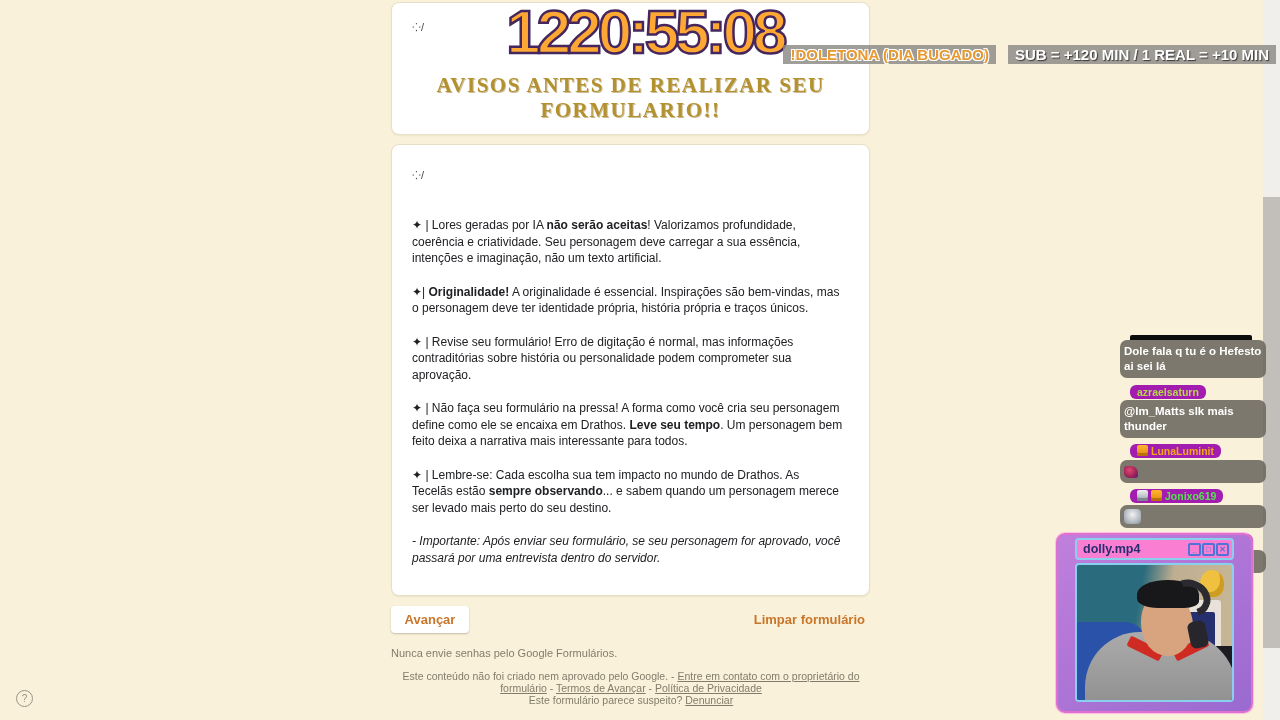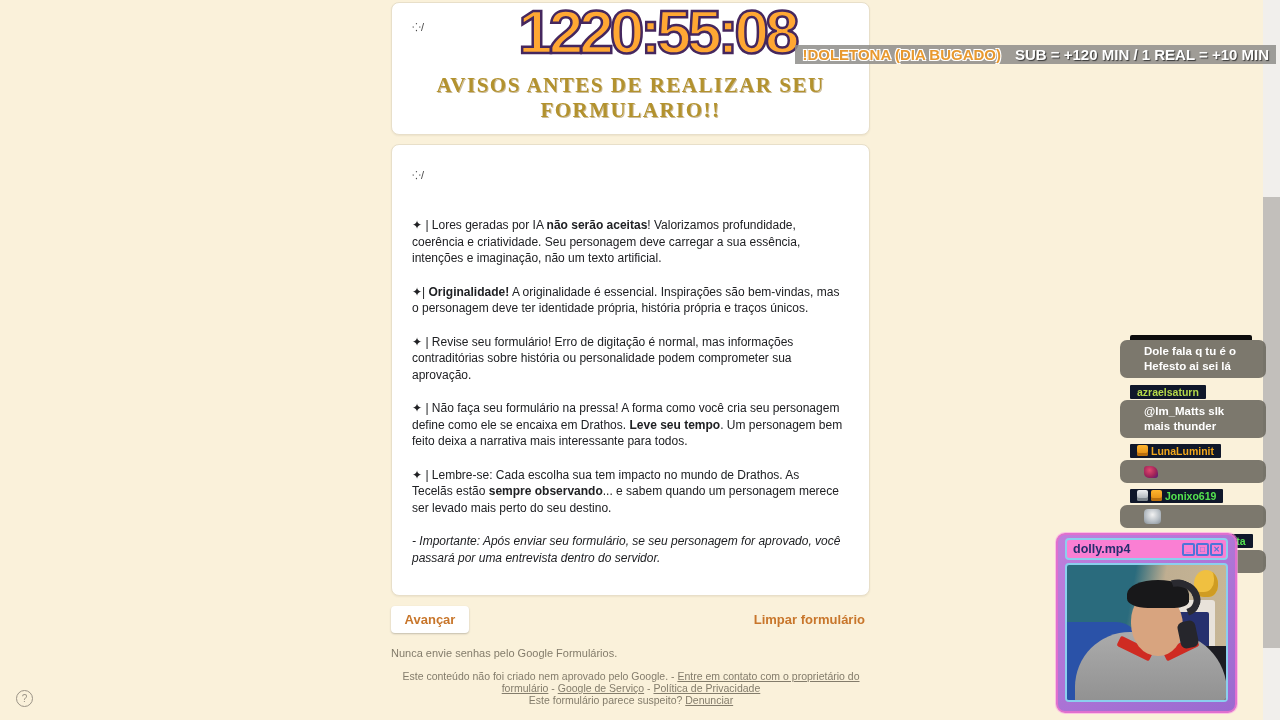--- a/index.html
+++ b/index.html
@@ -41,45 +41,45 @@
 
   
   .stream-topright{position:absolute;top:0;right:4px;z-index:5;display:flex;flex-direction:row;
         align-items:flex-end;}
   .timer{font-size:62px;font-weight:bold;color:#ffa733;letter-spacing:-4px;line-height:64px;
         -webkit-text-stroke:2.5px #45275e;text-shadow:2px 2px 0 rgba(255,255,255,.55);}
   .cap{display:inline-block;background:rgba(142,141,137,.85);font-weight:bold;height:19px;
         line-height:19px;padding:0 7px;}
   .cap1{margin-top:1px;color:#e8992f;font-size:15px;
         text-shadow:-1px -1px 0 #fff,1px -1px 0 #fff,-1px 1px 0 #fff,1px 1px 0 #fff;}
-  .cap2{color:#ffffff;font-size:15px;text-shadow:1px 1px 1px rgba(40,40,40,.85);}
+  .cap2{color:#ffffff;font-size:15px;text-shadow:1px 1px 1px rgba(40,40,40,.85);margin-left:12px;}
 
   
   .chat{position:absolute;left:1120px;top:335px;width:146px;z-index:6;}
   .chat-msg{margin-bottom:4px;}
-  .pill{display:inline-flex;align-items:center;gap:3px;background:#0f172a;border-radius:1px;
+  .pill{display:inline-flex;align-items:center;gap:3px;background:#a21caf;border-radius:6px;
         padding:1px 7px;margin-left:10px;margin-bottom:-2px;position:relative;z-index:2;
         font-size:10.5px;font-weight:bold;}
   .pill-clipped{height:5px;width:122px;background:#0c0c0c;margin-left:10px;border-radius:2px 2px 0 0;}
-  .bubble{background:rgba(110,106,97,.9);border-radius:7px;padding:4px 24px;color:#fff;
+  .bubble{background:rgba(110,106,97,.9);border-radius:7px;padding:4px 4px;color:#fff;
         font-weight:bold;font-size:11.5px;line-height:15px;min-height:14px;}
   .badge{width:11px;height:11px;border-radius:2px;display:inline-block;flex:none;}
   .badge.gold-crown-badge{background:linear-gradient(#ffb52e,#df8a12);box-shadow:inset 0 -3px 0 #b96f0e;}
   .badge.gray-gem-badge{background:linear-gradient(#eef0f2,#98a1a8);box-shadow:inset 0 -3px 0 #7d868d;}
   .badge.blue-badge{background:linear-gradient(#4a9bd8,#2a6fb0);box-shadow:inset 0 -3px 0 #1f578c;}
   .emote{display:inline-block;vertical-align:middle;margin-right:3px;}
   .emote.red-shoe-emote{width:14px;height:12px;border-radius:3px 7px 3px 5px;
         background:radial-gradient(circle at 40% 35%,#e0486f 0%,#a02458 55%,#4a1a7a 100%);}
   .emote.gray-robot-emote{width:17px;height:15px;border-radius:4px;
         background:radial-gradient(circle at 50% 38%,#f2f2f2 0%,#b9c0c6 55%,#848e96 100%);}
 
   
-  .cam{position:absolute;left:1056px;top:533px;width:181px;height:180px;box-sizing:border-box;
+  .cam{position:absolute;left:1056px;top:533px;width:197px;height:180px;box-sizing:border-box;
         background:linear-gradient(145deg,#c07fdc,#9a6ad0);border:2px solid #e070cf;border-radius:9px;
-        padding:3px 7px;z-index:7;box-shadow:0 0 0 1px rgba(255,160,230,.6);}
+        padding:3px 17px;z-index:7;box-shadow:0 0 0 1px rgba(255,160,230,.6);}
   .cam-titlebar{height:22px;background:#fa7fd3;border:2px solid #8bcfee;border-radius:4px;
         display:flex;align-items:center;justify-content:space-between;padding:0 3px 0 6px;
         box-sizing:border-box;}
   .cam-title{color:#252e6e;font-weight:bold;font-size:12.5px;}
   .cam-btns{display:flex;gap:1px;}
   .cam-btn{width:13px;height:13px;box-sizing:border-box;border:2px solid #4f74d8;border-radius:2px;
         background:#fa7fd3;color:#4f74d8;font-size:8px;line-height:9px;text-align:center;font-weight:bold;}
   .cam-video{margin-top:3px;height:139px;border:2px solid #8bcfee;border-radius:4px;position:relative;
         overflow:hidden;box-sizing:border-box;
         background:linear-gradient(100deg,#2a6b7d 0%,#2a6b7d 38%,#bfae91 55%,#c9b897 100%);}
@@ -132,21 +132,21 @@
   <button class="next-btn">Avançar</button>
   <a class="clear-link">Limpar formulário</a>
 
   <div class="pw-warning">Nunca envie senhas pelo Google Formulários.</div>
 
   <div class="footer-block">
     <p>
       <span>Este conteúdo não foi criado nem aprovado pelo Google. -</span>
       <a>Entre em contato com o proprietário do formulário</a>
       <span>-</span>
-      <a>Google de Serviço</a>
+      <a>Termos de Avançar</a>
       <span>-</span>
       <a>Política de Privacidade</a>
     </p>
     <p class="suspicious">
       <span>Este formulário parece suspeito?</span>
       <a>Denunciar</a>
     </p>
   </div>
 
   <div class="help-icon">?</div>

